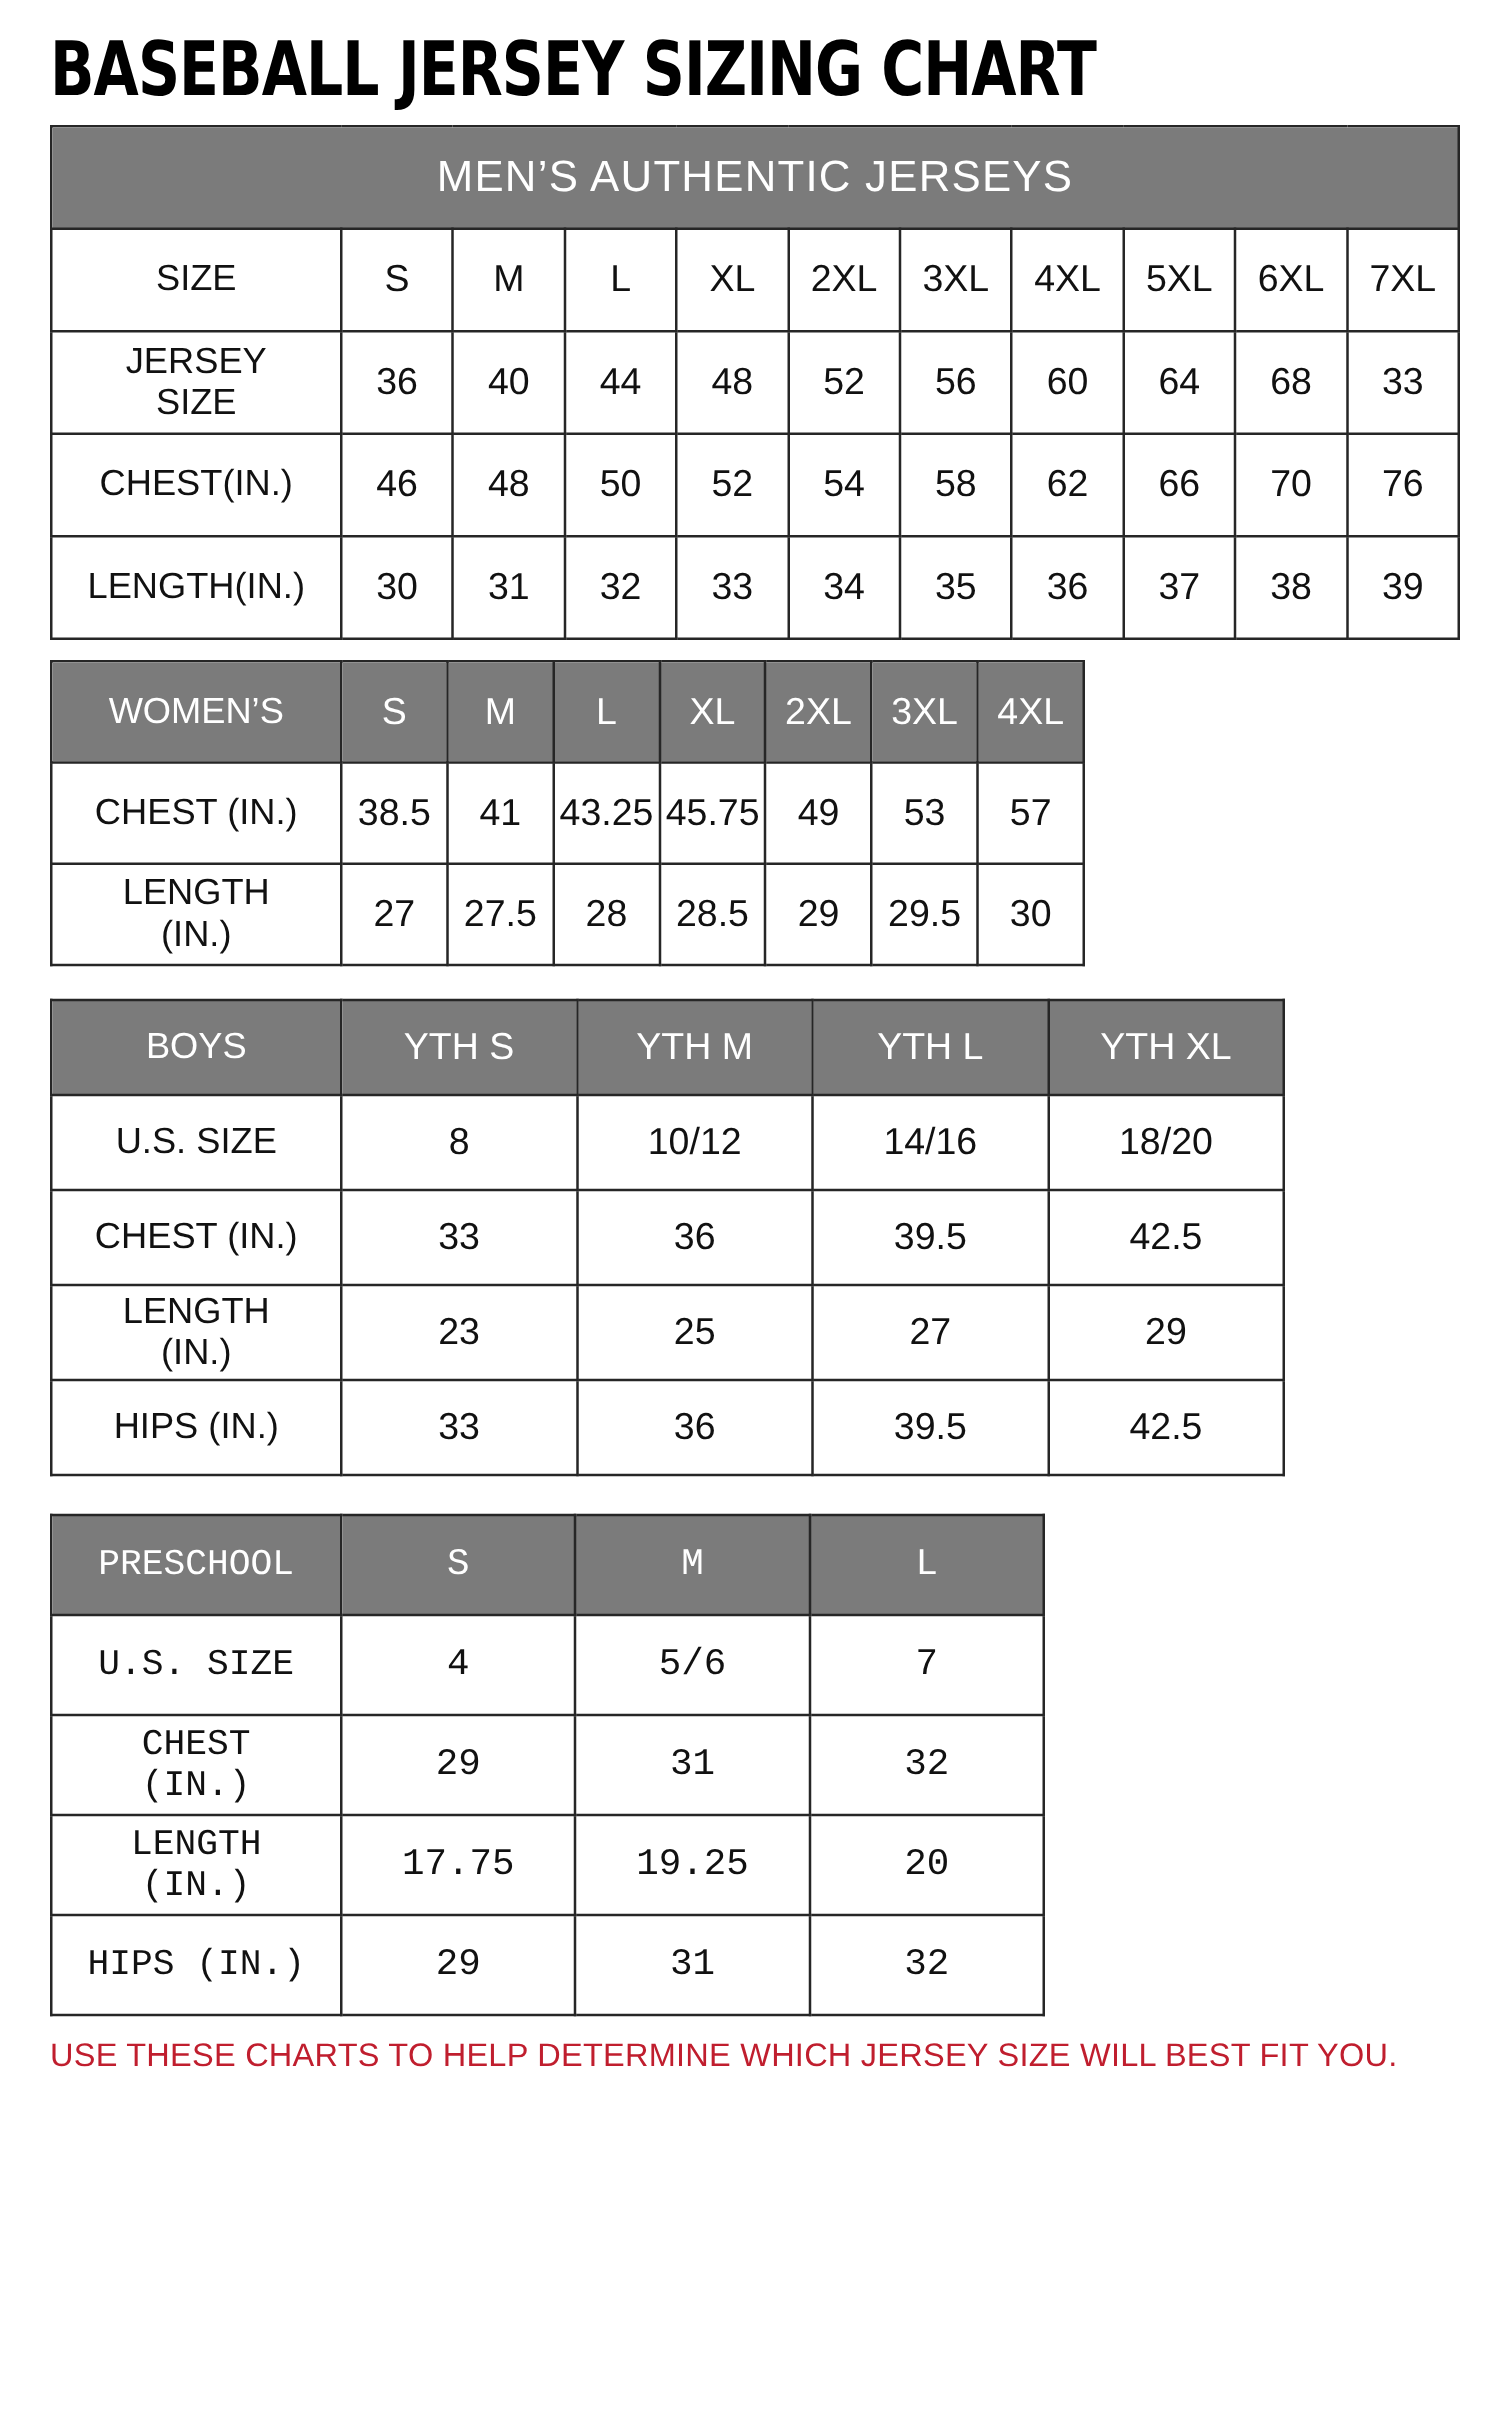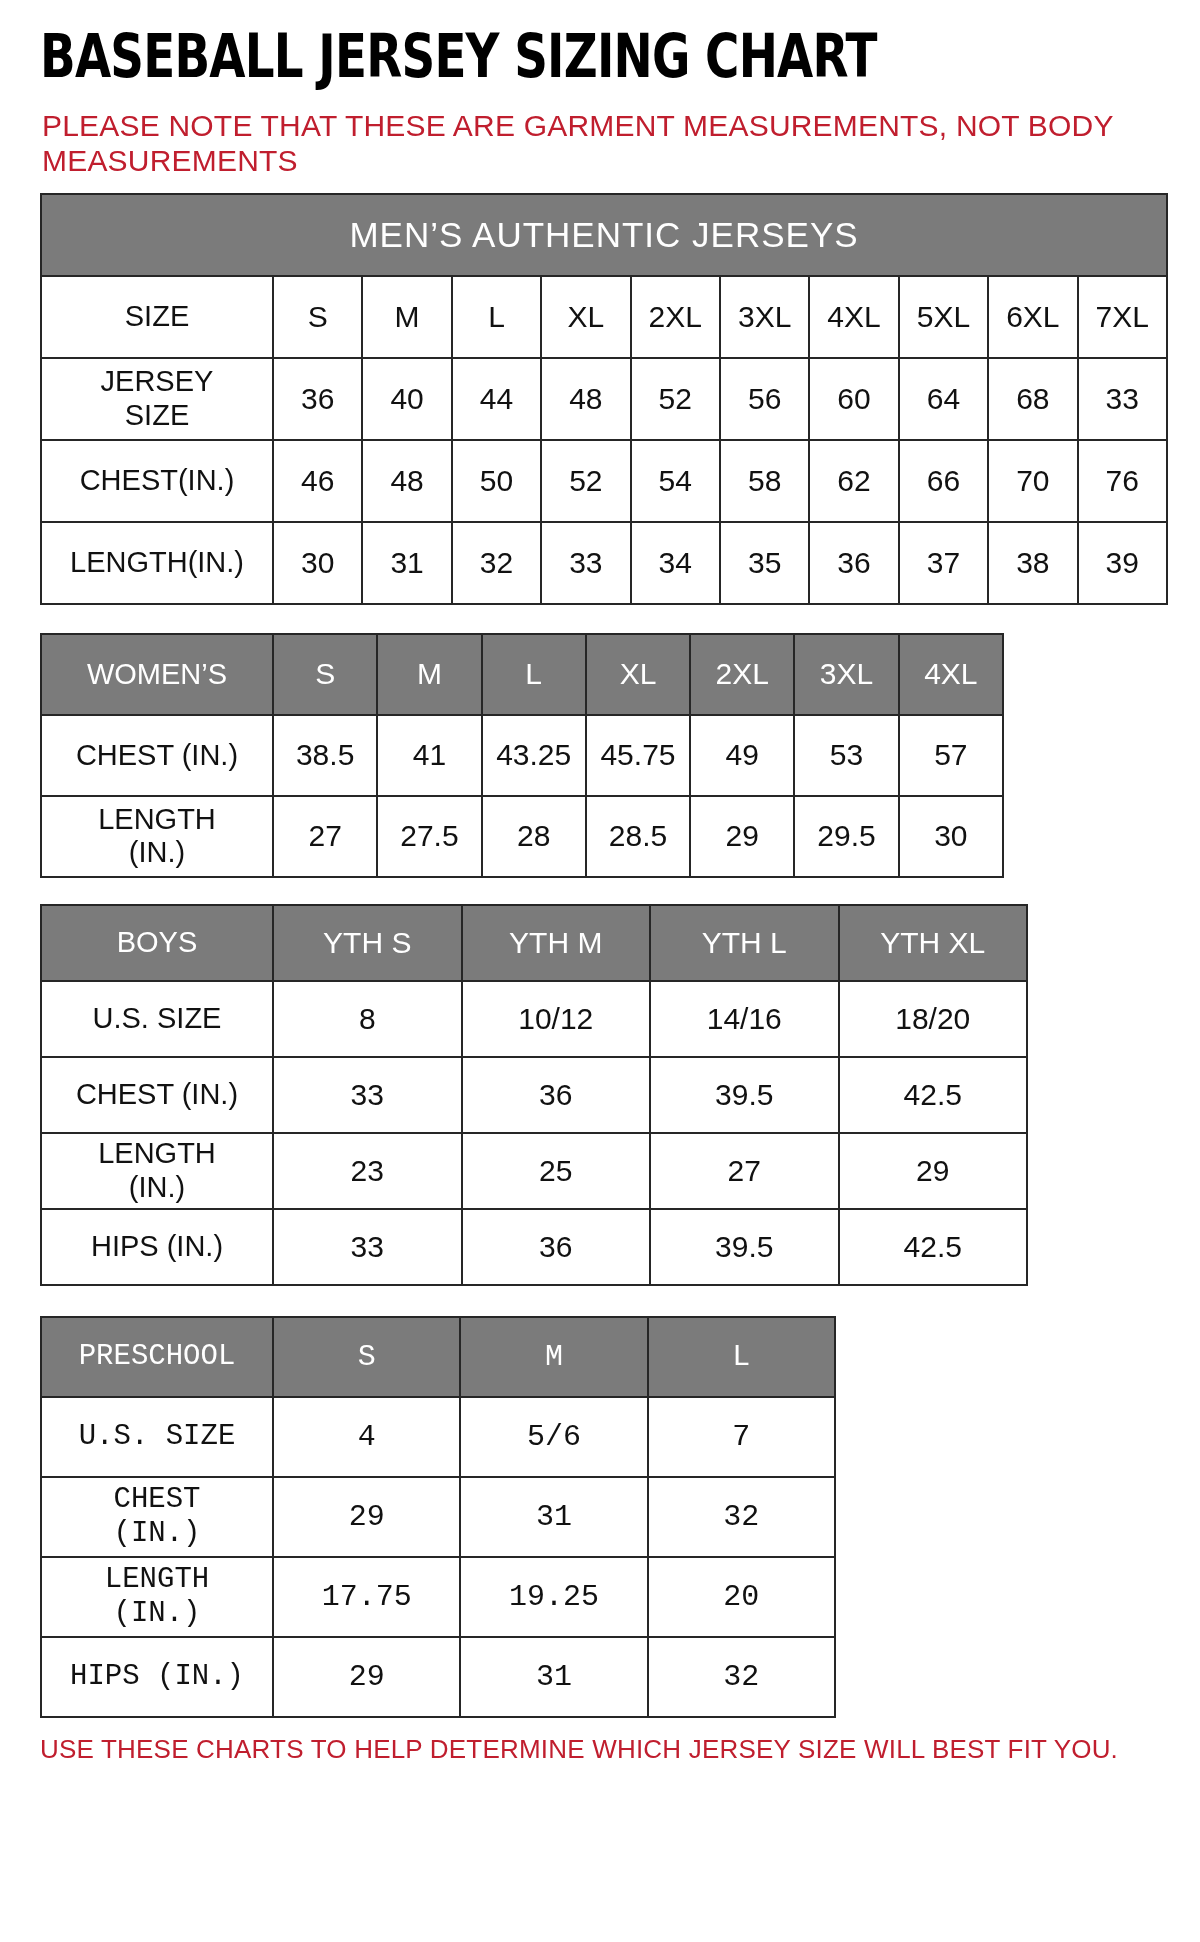--- a/index.html
+++ b/index.html
@@ -67,41 +67,40 @@
     color:#fff;
   }
   td.row-label{
     padding:0 26px;
     line-height:1.15;
     font-size:29px;
   }
 
   .tbl-men{width:1128px;margin-top:14px;}
   .tbl-men td{height:82px;}
-  .tbl-women{width:964px;margin-top:28px;}
+  .tbl-women{width:828px;margin-top:16px;}
   .tbl-women td{height:81px;}
   .tbl-boys{width:988px;margin-top:26px;}
   .tbl-boys td{height:76px;text-align:center;}
   .tbl-preschool{width:796px;margin-top:30px;font-family:Liberation Mono, monospace;}
   .tbl-preschool td{height:80px;}
 
   .footer{
     color:var(--red);
     font-size:26px;
     margin:16px 0 0 0;
     white-space:nowrap;
     letter-spacing:0.2px;
   }
 </style>
 </head>
 <body>
 
 <div class="page">
   <h1 class="title">BASEBALL JERSEY SIZING CHART</h1>
-  <p class="note">PLEASE NOTE THAT THESE ARE GARMENT MEASUREMENTS, NOT BODY MEASUREMENTS</p>
 
   <table class="tbl-men">
       <colgroup>
         <col style="width: 232px;">
         <col>
         <col>
         <col>
         <col>
         <col>
         <col>

